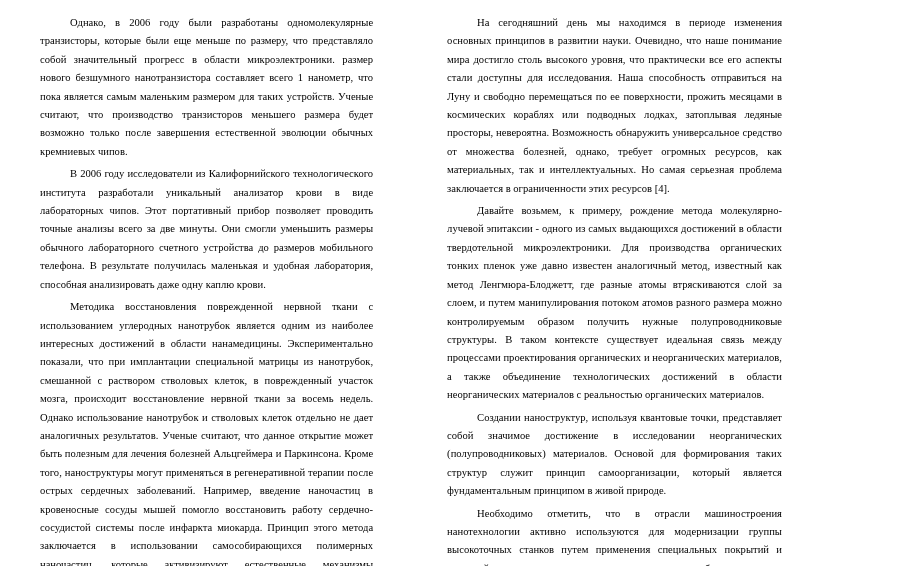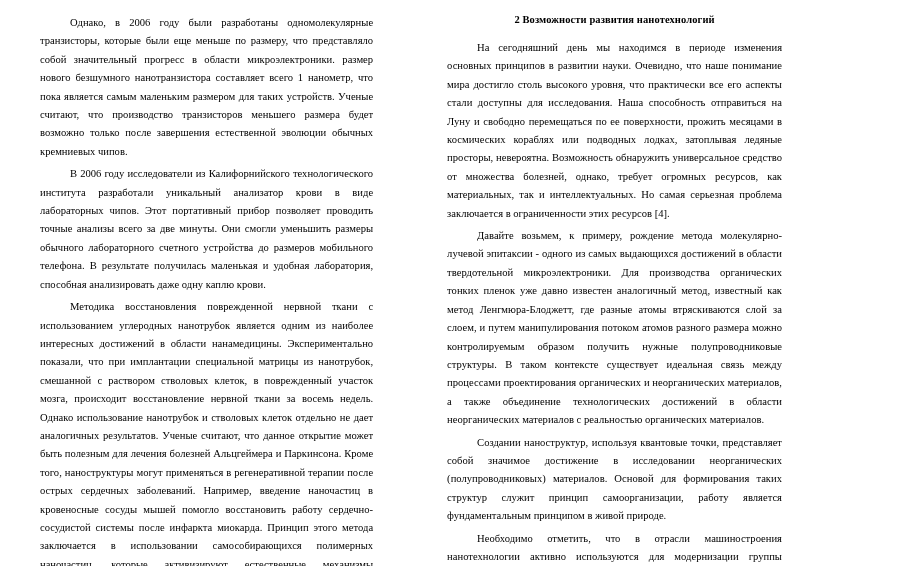--- a/index.html
+++ b/index.html
@@ -54,21 +54,20 @@
 
 <div class="page">
 
   <div class="column left">
     <p class="para">Однако, в 2006 году были разработаны одномолекулярные транзисторы, которые были еще меньше по размеру, что представляло собой значительный прогресс в области микроэлектроники. размер нового безшумного нанотранзистора составляет всего 1 нанометр, что пока является самым маленьким размером для таких устройств. Ученые считают, что производство транзисторов меньшего размера будет возможно только после завершения естественной эволюции обычных кремниевых чипов.</p>
     <p class="para">В 2006 году исследователи из Калифорнийского технологического института разработали уникальный анализатор крови в виде лабораторных чипов. Этот портативный прибор позволяет проводить точные анализы всего за две минуты. Они смогли уменьшить размеры обычного лабораторного счетного устройства до размеров мобильного телефона. В результате получилась маленькая и удобная лаборатория, способная анализировать даже одну каплю крови.</p>
     <p class="para">Методика восстановления поврежденной нервной ткани с использованием углеродных нанотрубок является одним из наиболее интересных достижений в области нанамедицины. Экспериментально показали, что при имплантации специальной матрицы из нанотрубок, смешанной с раствором стволовых клеток, в поврежденный участок мозга, происходит восстановление нервной ткани за восемь недель. Однако использование нанотрубок и стволовых клеток отдельно не дает аналогичных результатов. Ученые считают, что данное открытие может быть полезным для лечения болезней Альцгеймера и Паркинсона. Кроме того, наноструктуры могут применяться в регенеративной терапии после острых сердечных заболеваний. Например, введение наночастиц в кровеносные сосуды мышей помогло восстановить работу сердечно-сосудистой системы после инфаркта миокарда. Принцип этого метода заключается в использовании самособирающихся полимерных наночастиц, которые активизируют естественные механизмы восстановления сосудов.</p>
   </div>
 
   <div class="column right">
-    <h2 class="heading">2 Возможности развития нанотехнологий</h2>
     <p class="para">На сегодняшний день мы находимся в периоде изменения основных принципов в развитии науки. Очевидно, что наше понимание мира достигло столь высокого уровня, что практически все его аспекты стали доступны для исследования. Наша способность отправиться на Луну и свободно перемещаться по ее поверхности, прожить месяцами в космических кораблях или подводных лодках, затоплывая ледяные просторы, невероятна. Возможность обнаружить универсальное средство от множества болезней, однако, требует огромных ресурсов, как материальных, так и интеллектуальных. Но самая серьезная проблема заключается в ограниченности этих ресурсов [4].</p>
     <p class="para">Давайте возьмем, к примеру, рождение метода молекулярно-лучевой эпитаксии - одного из самых выдающихся достижений в области твердотельной микроэлектроники. Для производства органических тонких пленок уже давно известен аналогичный метод, известный как метод Ленгмюра-Блоджетт, где разные атомы втряскиваются слой за слоем, и путем манипулирования потоком атомов разного размера можно контролируемым образом получить нужные полупроводниковые структуры. В таком контексте существует идеальная связь между процессами проектирования органических и неорганических материалов, а также объединение технологических достижений в области неорганических материалов с реальностью органических материалов.</p>
-    <p class="para">Создании наноструктур, используя квантовые точки, представляет собой значимое достижение в исследовании неорганических (полупроводниковых) материалов. Основой для формирования таких структур служит принцип самоорганизации, работу является фундаментальным принципом в живой природе.</p>
+    <p class="para">Создании наноструктур, используя квантовые точки, представляет собой значимое достижение в исследовании неорганических (полупроводниковых) материалов. Основой для формирования таких структур служит принцип самоорганизации, который является фундаментальным принципом в живой природе.</p>
     <p class="para">Необходимо отметить, что в отрасли машиностроения нанотехнологии активно используются для модернизации группы высокоточных станков путем применения специальных покрытий и эмульсий, что значительно увеличивает срок службы режущих и обрабатывающих инструментов. Разработанные с использованием нанотехнологий методы измерения и позиционирования позволяют осуществлять адаптивное управление режущим инструментом на основе оптических измерений поверхностей заготовки и станка уже на этапе проектирования.</p>
 
   </div>
 
 </div>
 
 </body></html>

